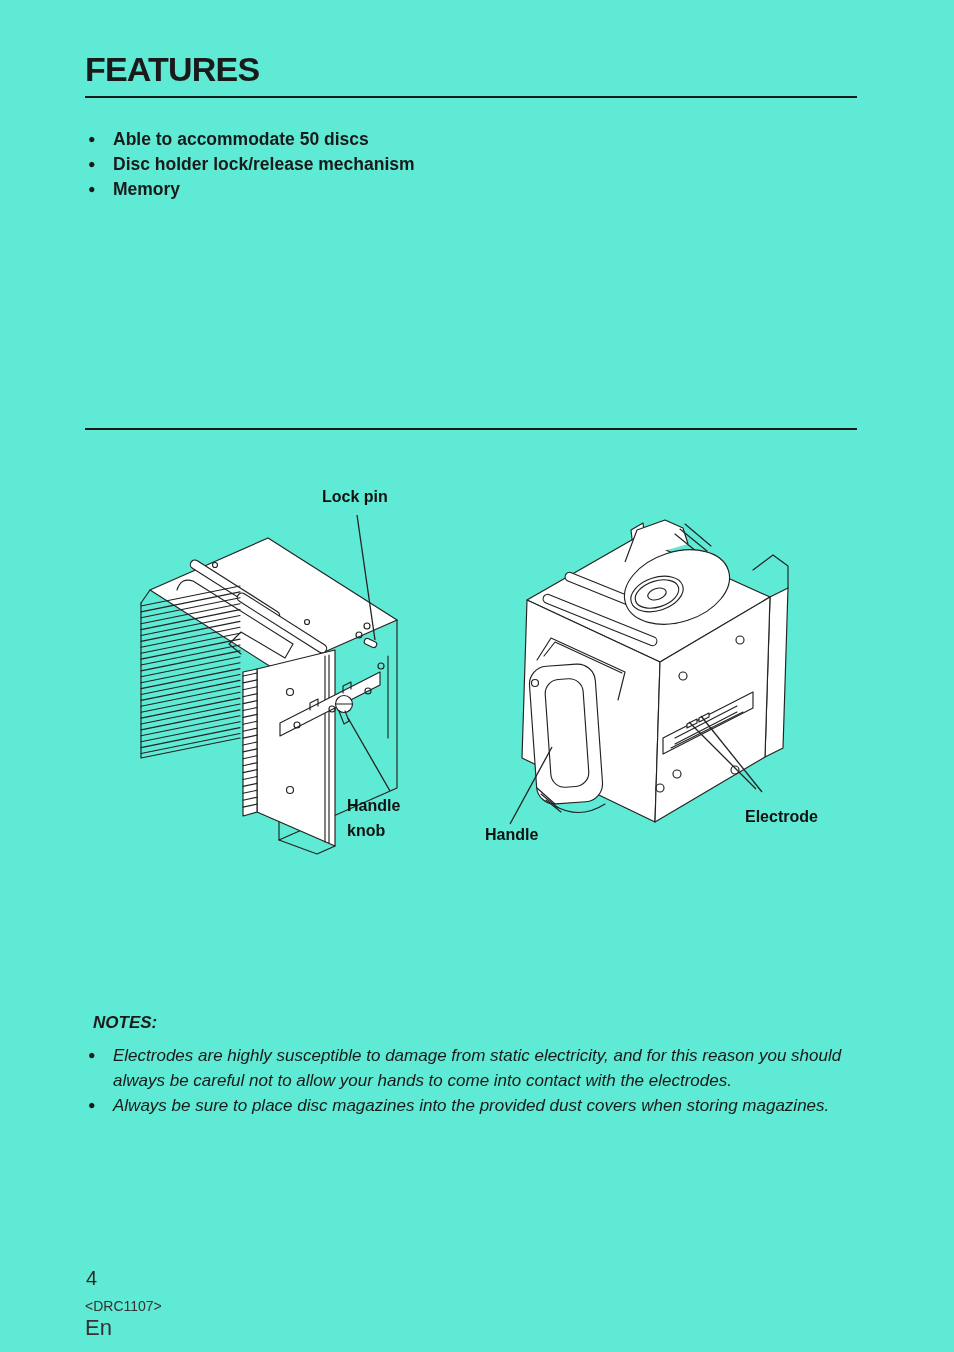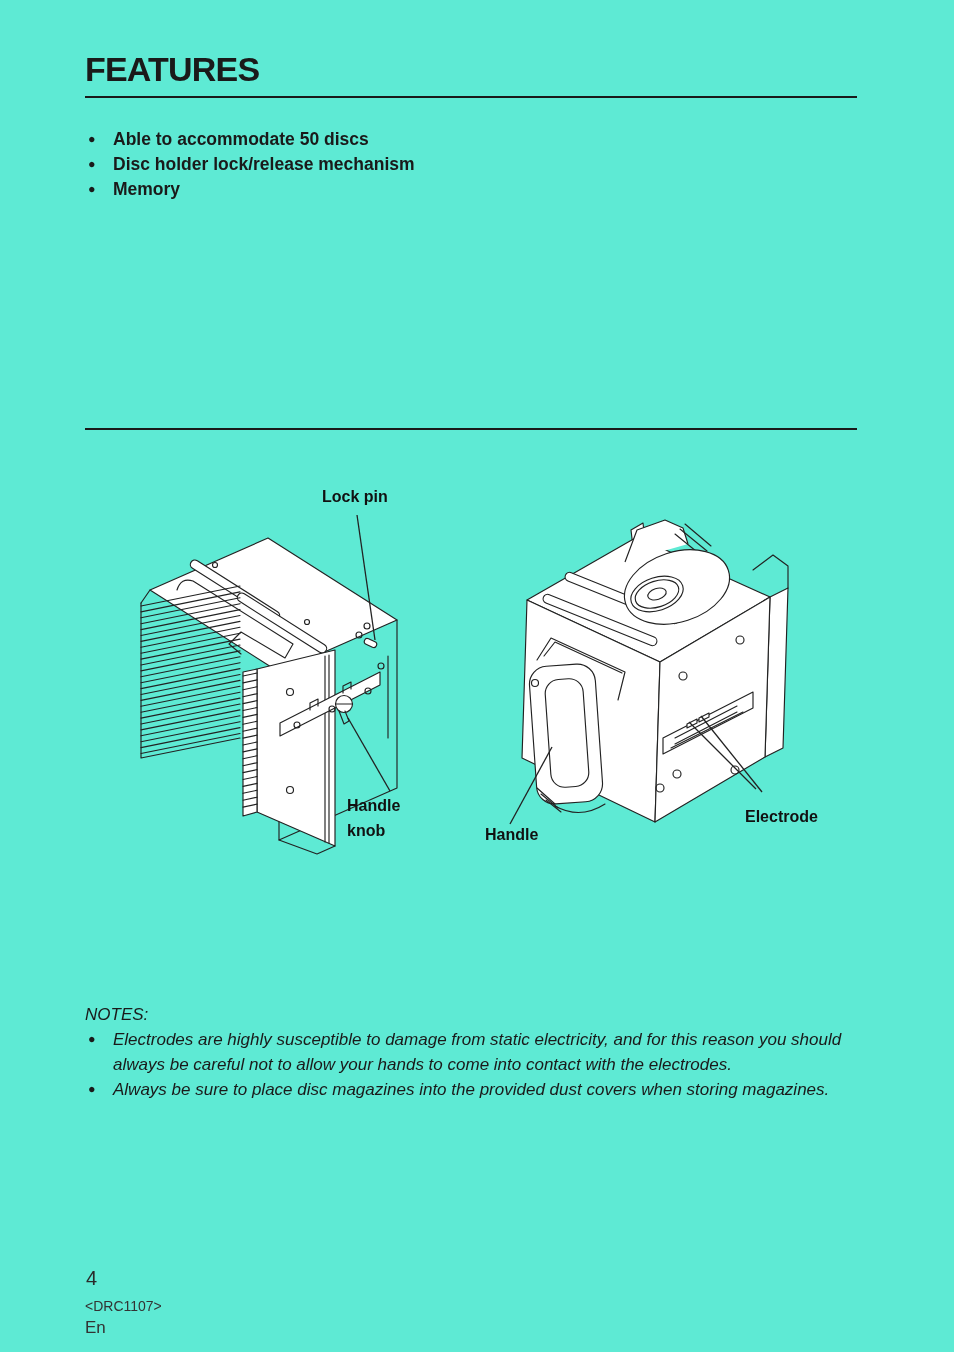--- a/index.html
+++ b/index.html
@@ -33,38 +33,38 @@
   }
   .figure svg{position:absolute; left:0; top:0;}
   .fig-label{
     position:absolute; font-size:16px; font-weight:700; line-height:25px;
     white-space:nowrap; color:#111;
   }
   .notes{
     position:absolute; left:85px; top:1002px; width:757px;
     font-size:17px; line-height:25px; font-style:italic;
   }
-  .nhead{font-weight:400; margin:0;}
+  .nhead{font-weight:700; margin:8px;}
   .nrow{display:flex;}
   .ndot{
     flex:0 0 28px; box-sizing:border-box; padding-left:3px;
     font-style:normal; font-size:12.5px; line-height:25px;
   }
   .ntext{flex:1;}
   .footer-num{
     position:absolute; left:86px; top:1266px;
     font-size:20px; line-height:24px; color:#2a2a2a;
   }
   .footer-code{
     position:absolute; left:85px; top:1295px;
     font-size:14px; line-height:22px; color:#333;
   }
   .footer-lang{
     position:absolute; left:85px; top:1317px;
-    font-size:17px; line-height:22px; color:#333;
+    font-size:22px; line-height:22px; color:#333;
   }
   .draw{stroke:#222; stroke-width:1.15; fill:none; stroke-linejoin:round; stroke-linecap:round;}
   .draw-w{stroke:#222; stroke-width:1.15; fill:#ffffff; stroke-linejoin:round;}
   .leader{stroke:#222; stroke-width:1.3; fill:none;}
 </style>
 </head>
 <body>
 
 <div class="page">
 

